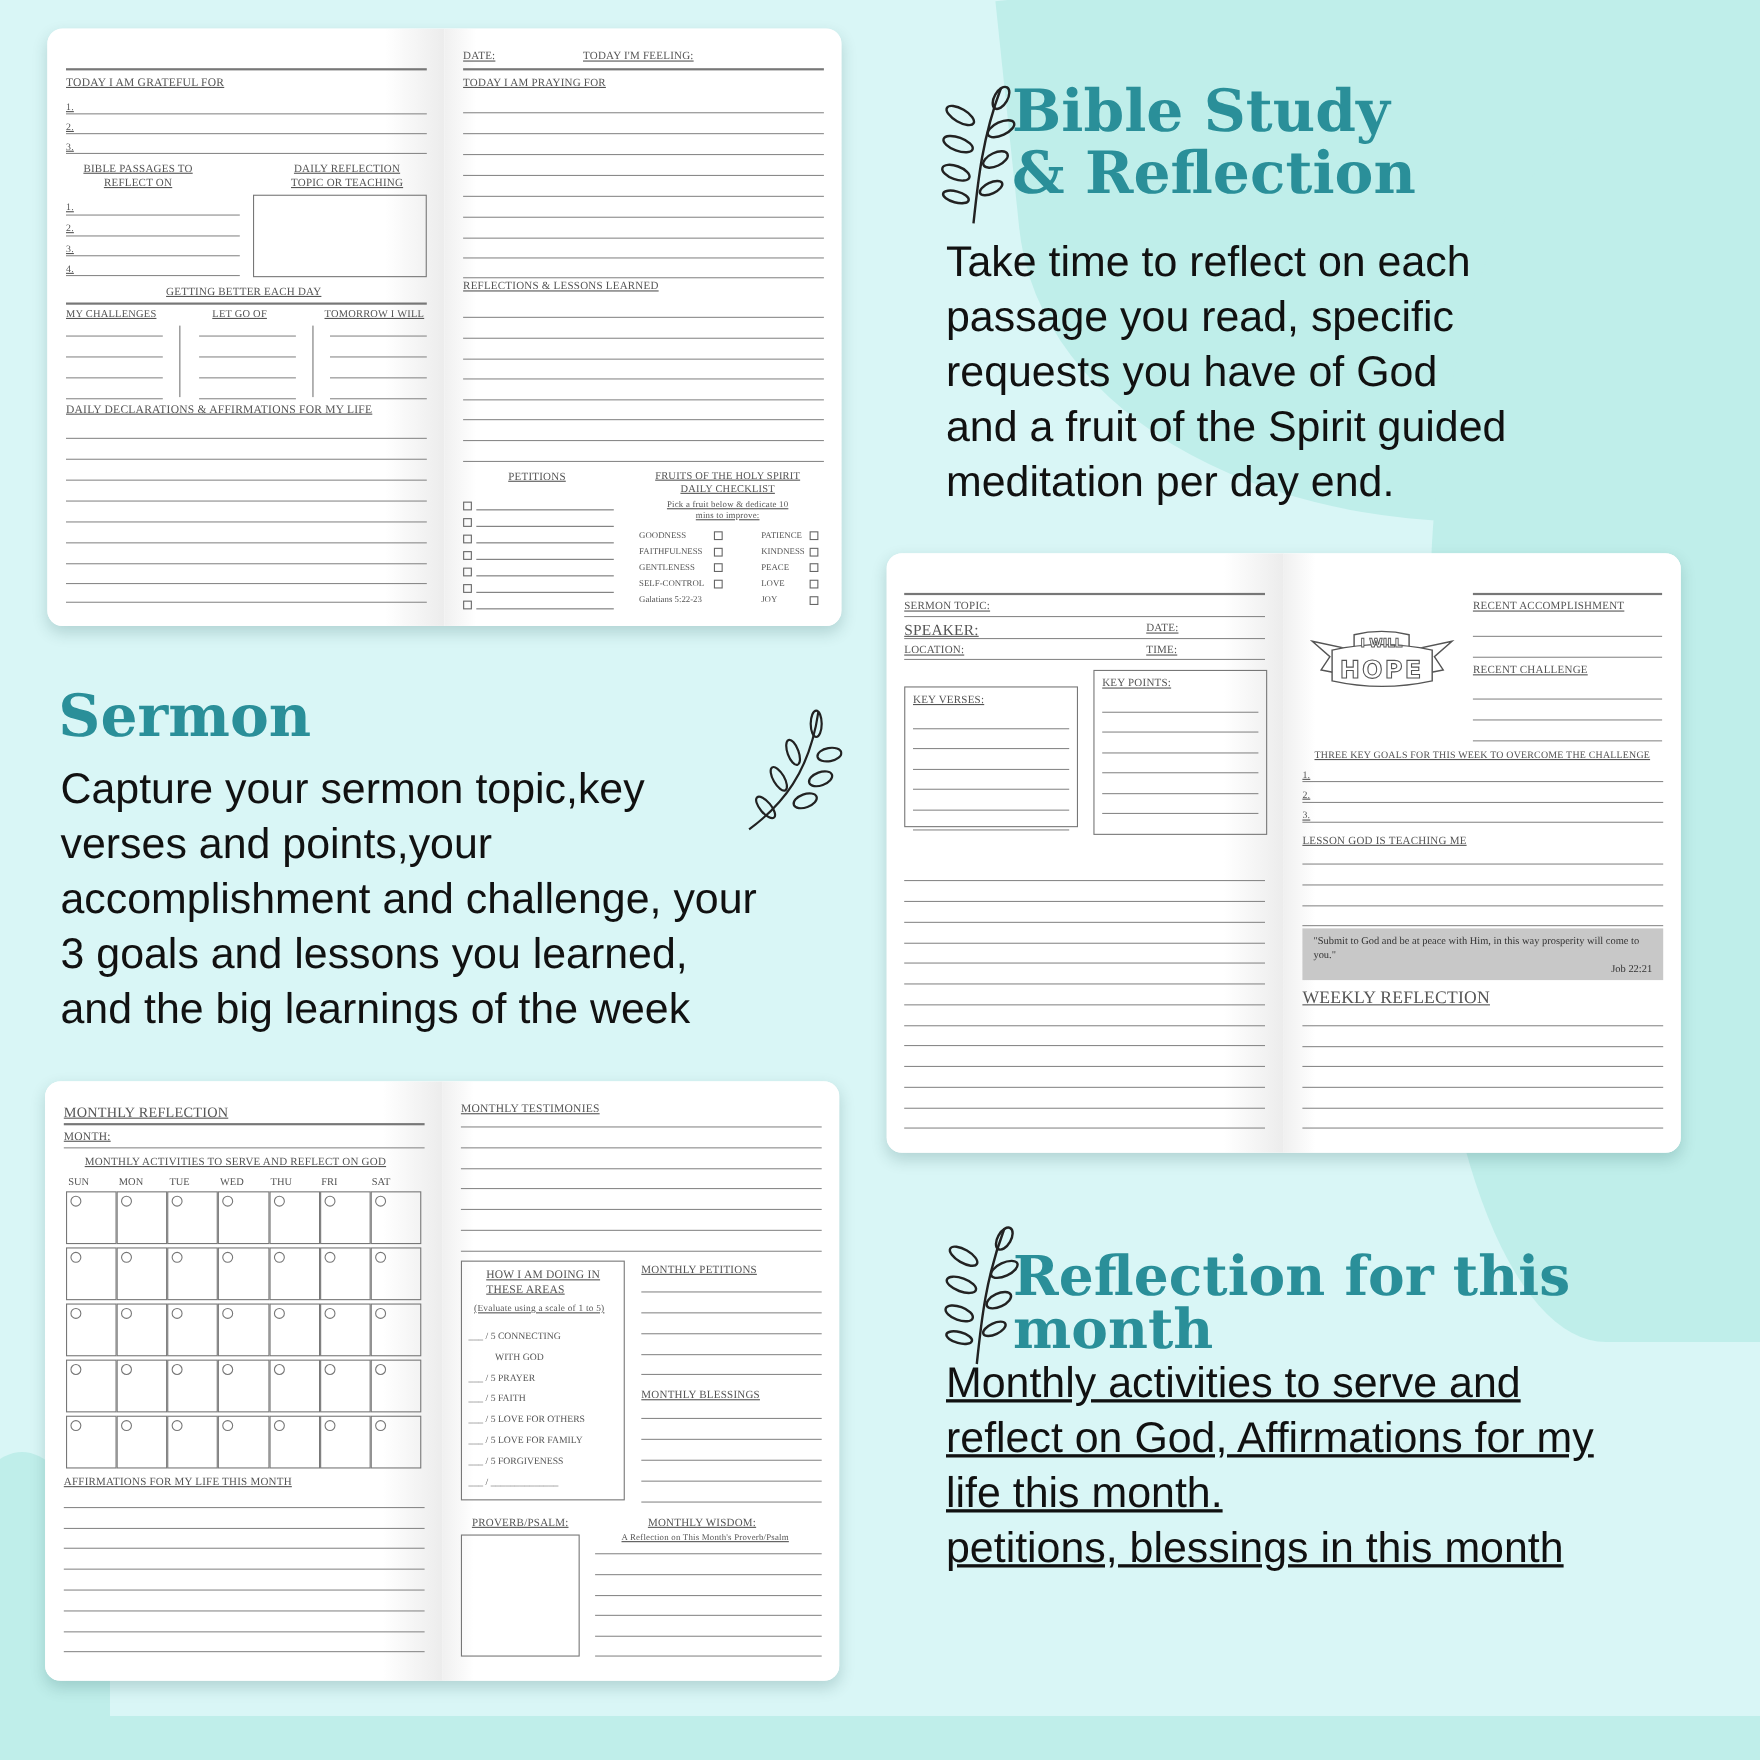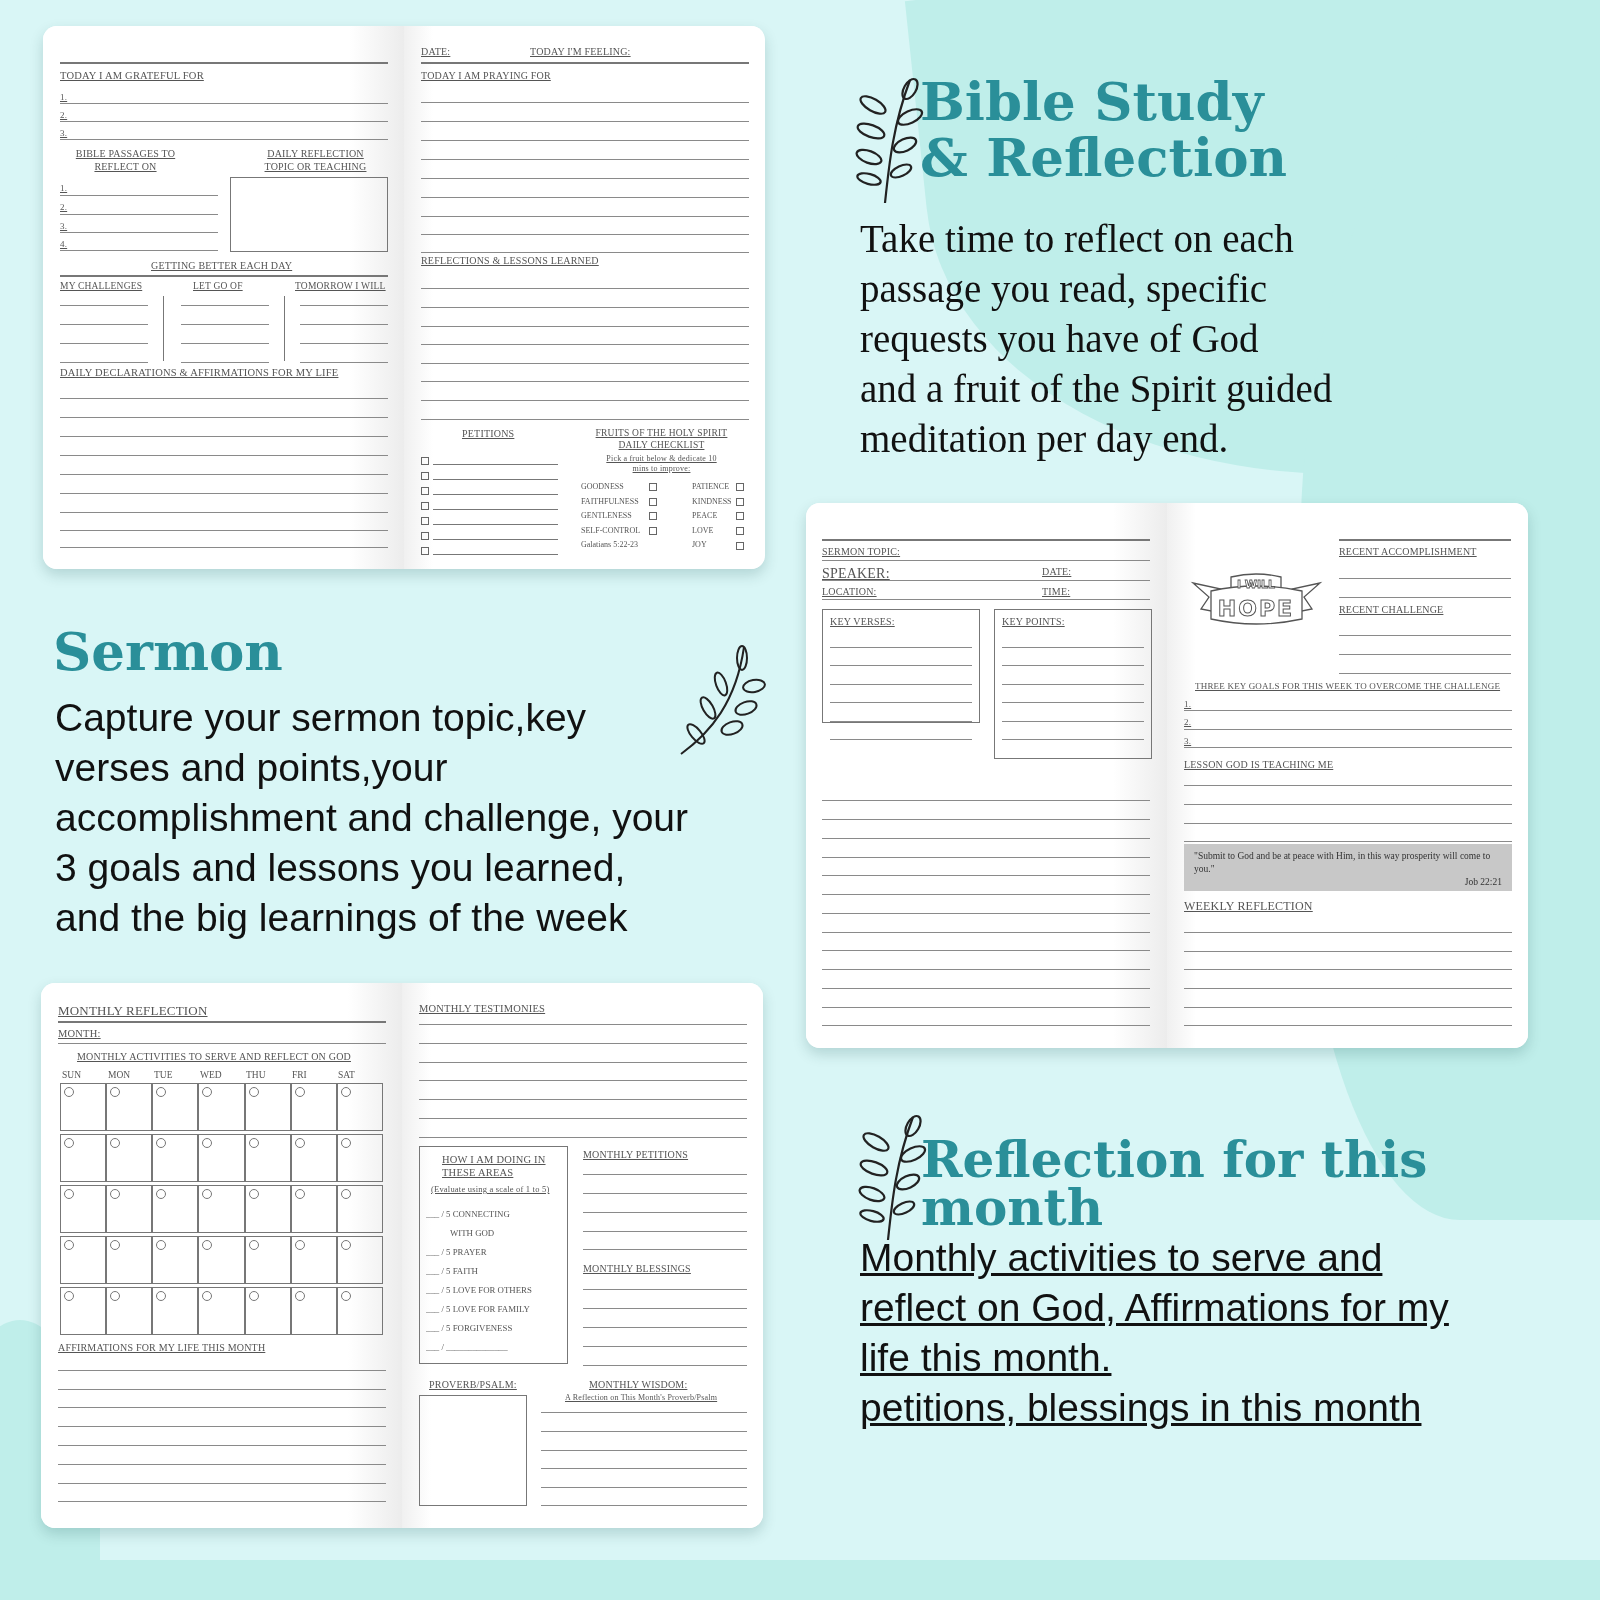--- a/index.html
+++ b/index.html
@@ -181,21 +181,21 @@
     <ellipse cx="50" cy="70" rx="12" ry="6" transform="rotate(-25 50 70)"></ellipse>
     <ellipse cx="14" cy="82" rx="13" ry="6" transform="rotate(20 14 82)"></ellipse>
     <ellipse cx="46" cy="96" rx="11" ry="5" transform="rotate(-25 46 96)"></ellipse>
     <ellipse cx="14" cy="104" rx="12" ry="5" transform="rotate(15 14 104)"></ellipse>
   </g>
 </svg>
 <div class="heading" style="left:920px;top:74px;font-size:53px;">
   <div>Bible Study</div>
   <div>&amp; Reflection</div>
 </div>
-<div class="desc" style="left:860px;top:214px;font-family:Liberation Serif, serif;">
+<div class="desc" style="left:860px;top:214px;">
   <div>Take time to reflect on each</div>
   <div>passage you read, specific</div>
   <div>requests you have of God</div>
   <div>and a fruit of the Spirit guided</div>
   <div>meditation per day end.</div>
 </div>
 
 <div class="heading" style="left:53px;top:624px;font-size:53px;">Sermon</div>
 <svg class="leaf" style="left:676px;top:642px;" width="90" height="120" viewBox="0 0 90 120">
   <g fill="none" stroke="#222" stroke-width="2">
@@ -222,21 +222,21 @@
     <div class="ln thick" style="left:16px;top:36px;width:328px;border-top-width:2px;"></div>
     <div class="lbl" style="left:16px;top:43px;font-size:10px;">SERMON TOPIC:</div>
     <div class="ln" style="left:16px;top:57px;width:328px;"></div>
     <div class="lbl" style="left:16px;top:63px;font-size:14px;">SPEAKER:</div>
     <div class="lbl" style="left:236px;top:63px;font-size:10px;">DATE:</div>
     <div class="ln" style="left:16px;top:77px;width:328px;"></div>
     <div class="lbl" style="left:16px;top:83px;font-size:10px;">LOCATION:</div>
     <div class="lbl" style="left:236px;top:83px;font-size:10px;">TIME:</div>
     <div class="ln" style="left:16px;top:96px;width:328px;"></div>
 
-    <div class="box" style="left:16px;top:106px;width:158px;height:114px;">
+    <div class="box" style="left:16px;top:121px;width:158px;height:128px;">
       <div class="lbl" style="left:7px;top:6px;font-size:10px;">KEY VERSES:</div>
       <div class="ln" style="left:7px;top:37px;width:142px;"></div>
       <div class="ln" style="left:7px;top:55px;width:142px;"></div>
       <div class="ln" style="left:7px;top:74px;width:142px;"></div>
       <div class="ln" style="left:7px;top:92px;width:142px;"></div>
       <div class="ln" style="left:7px;top:111px;width:142px;"></div>
       <div class="ln" style="left:7px;top:129px;width:142px;"></div>
     </div>
     <div class="box" style="left:188px;top:106px;width:158px;height:150px;">
       <div class="lbl" style="left:7px;top:6px;font-size:10px;">KEY POINTS:</div>
@@ -296,21 +296,21 @@
     <div class="ln" style="left:17px;top:282px;width:328px;"></div>
     <div class="ln" style="left:17px;top:301px;width:328px;"></div>
     <div class="ln" style="left:17px;top:320px;width:328px;"></div>
     <div class="ln" style="left:17px;top:338px;width:328px;"></div>
 
     <div class="quote-box" style="left:17px;top:341px;width:328px;height:47px;">
       <div>"Submit to God and be at peace with Him, in this way prosperity will come to you."</div>
       <div style="text-align:right;">Job 22:21</div>
     </div>
 
-    <div class="lbl" style="left:17px;top:396px;font-size:12px;">WEEKLY REFLECTION</div>
+    <div class="lbl" style="left:17px;top:396px;font-size:16px;">WEEKLY REFLECTION</div>
     <div class="ln" style="left:17px;top:429px;width:328px;"></div>
     <div class="ln" style="left:17px;top:448px;width:328px;"></div>
     <div class="ln" style="left:17px;top:466px;width:328px;"></div>
     <div class="ln" style="left:17px;top:485px;width:328px;"></div>
     <div class="ln" style="left:17px;top:504px;width:328px;"></div>
     <div class="ln" style="left:17px;top:522px;width:328px;"></div>
   </div>
 </div>
 
 <div class="book" style="left:41px;top:983px;width:722px;height:545px;">

